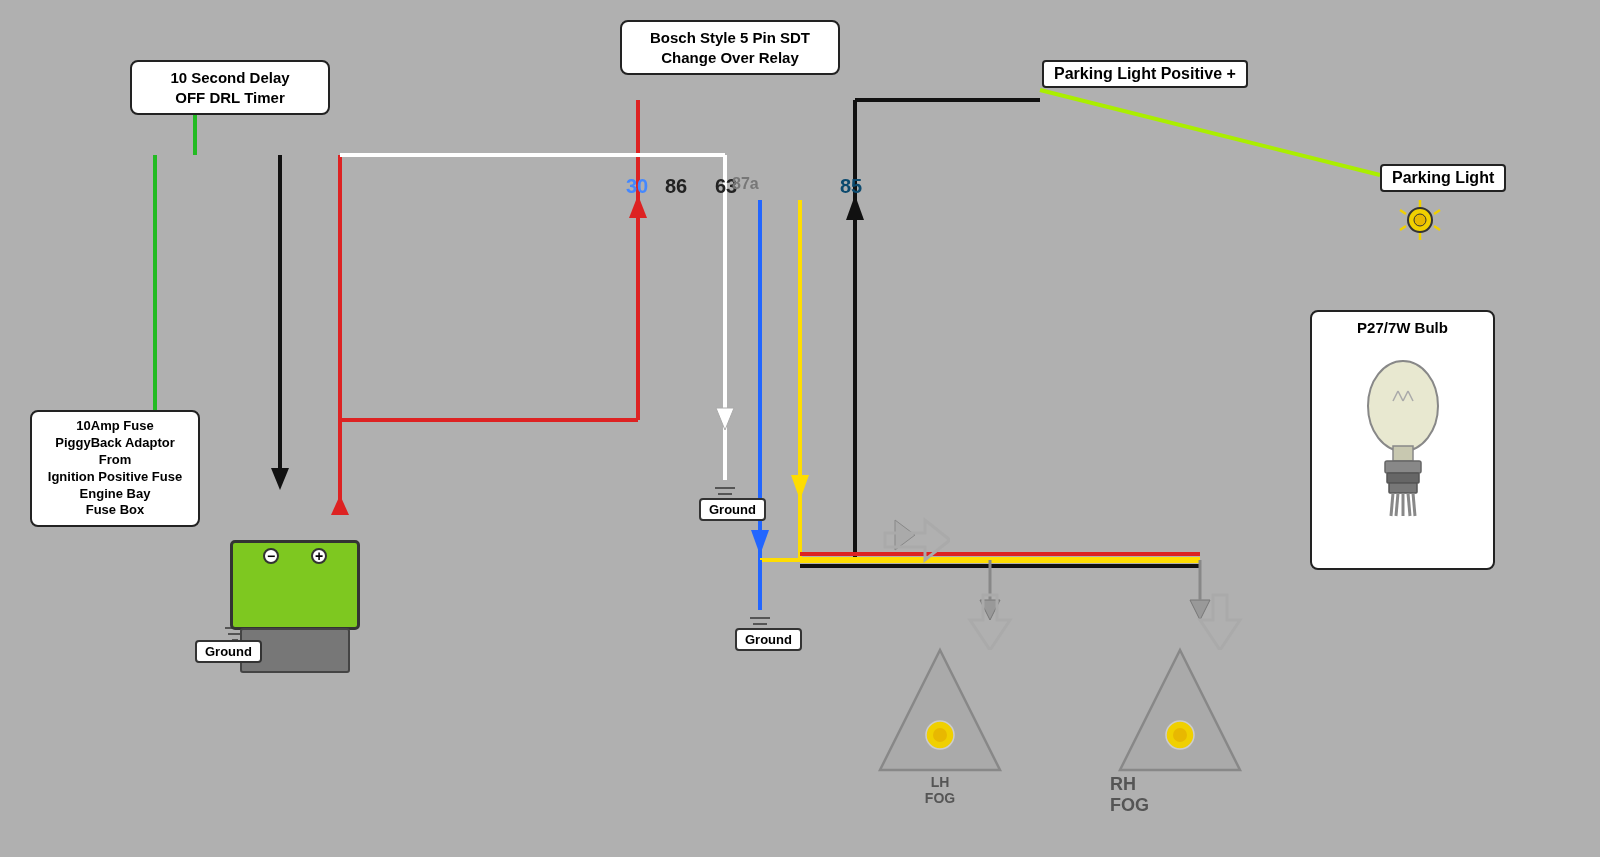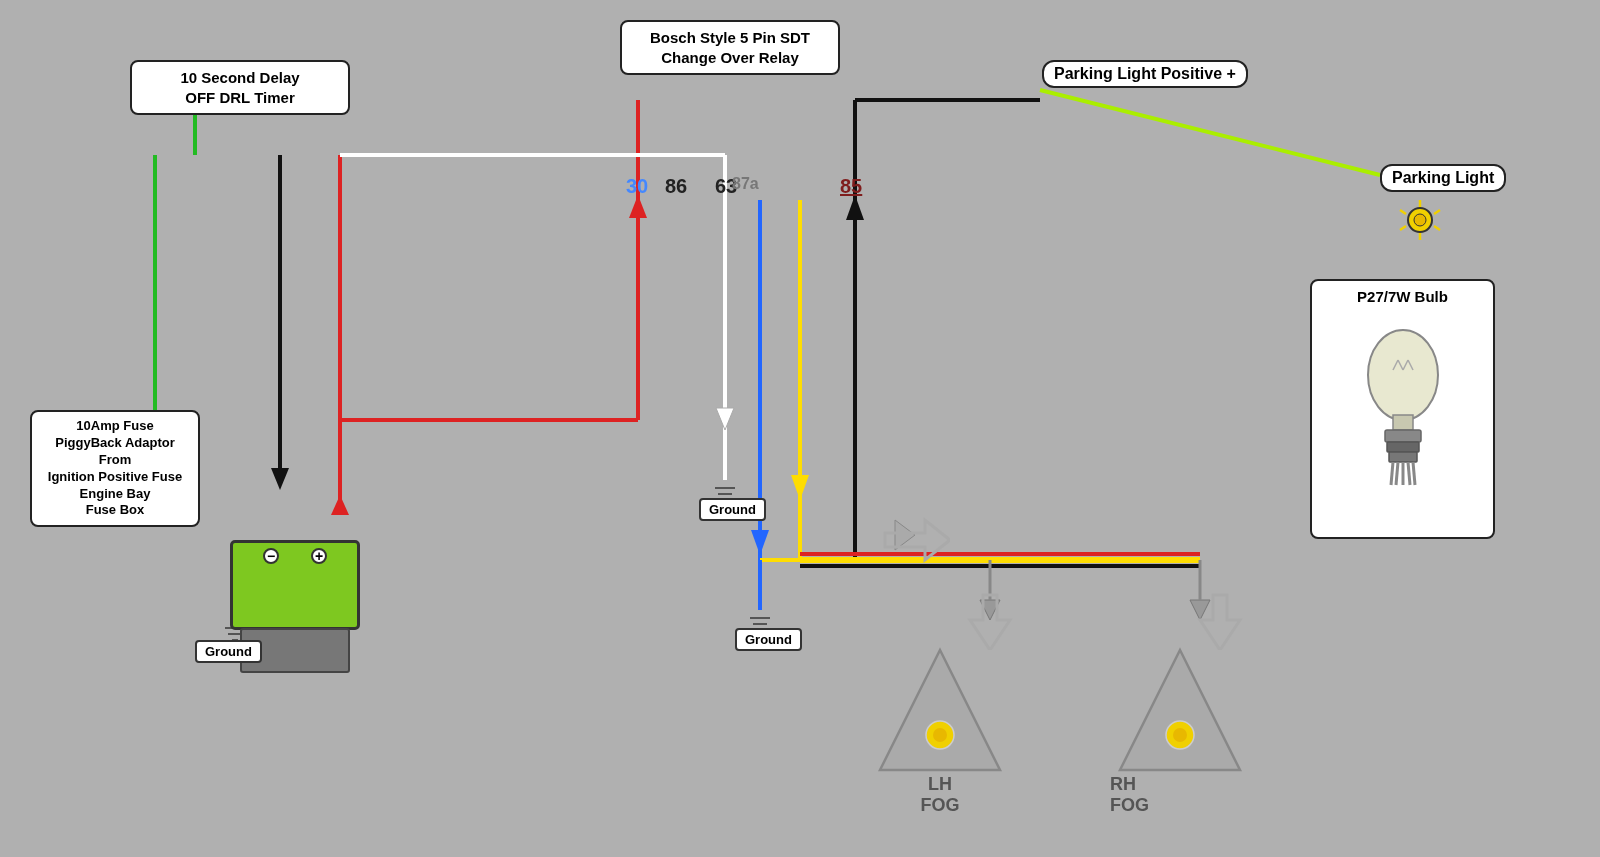--- a/index.html
+++ b/index.html
@@ -42,21 +42,21 @@
     .pin-label {
       position: absolute;
       font-size: 18px;
       font-weight: bold;
       text-align: center;
     }
     .parking-label {
       position: absolute;
       background: white;
       border: 2.5px solid #222;
-      border-radius: 12px;
+      border-radius: 4px;
       font-weight: bold;
       font-size: 16px;
       padding: 3px 10px;
     }
     .fog-triangle {
       position: absolute;
     }
   </style>
 </head>
 <body>
@@ -144,23 +144,23 @@
   <span>Bosch Style
 5 Pin SDT
 Change Over
 Relay</span>
 </div>
 
 <div class="pin-label" style="left:626px; top:175px; color:#4488ff; font-size:20px;">30</div>
 <div class="pin-label" style="left:665px; top:175px; color:#222; font-size:20px;">86</div>
 <div class="pin-label" style="left:715px; top:175px; color:#222; font-size:20px;">63</div>
 <div class="pin-label" style="left:732px; top:175px; color:#777; font-size:16px;">87a</div>
-<div class="pin-label" style="left:840px; top:175px; color:#7f1d1d; font-size:20px;text-decoration:underline;">85</div>
-
-<div class="label-box" style="left:130px; top:60px; width:220px;">
+<div class="pin-label" style="left:840px; top:175px; color:#0c4a6e; font-size:20px;">85</div>
+
+<div class="label-box" style="left:130px; top:60px; width:200px;">
   <span>10 Second Delay<br>OFF DRL Timer</span>
 </div>
 
 <div class="label-box" style="left:30px; top:410px; width:170px; font-size:13px;">
   <span>10Amp Fuse<br>PiggyBack Adaptor<br>From<br>Ignition Positive Fuse<br>Engine Bay<br>Fuse Box</span>
 </div>
 
 <div style="position:absolute; left:230px; top:540px; width:130px; height:90px; background:#7ec820; border:3px solid #333; border-radius:5px;">
 
   <div style="position:absolute; left:30px; top:5px; width:16px; height:16px; background:white; border-radius:50%; border:2px solid #333; display:flex; align-items:center; justify-content:center; font-size:14px; font-weight:bold;">−</div>
@@ -195,21 +195,21 @@
 
     <line x1="25" y1="5" x2="25" y2="12" stroke="#f0d000" stroke-width="2.5"></line>
     <line x1="45" y1="15" x2="39" y2="19" stroke="#f0d000" stroke-width="2.5"></line>
     <line x1="45" y1="35" x2="39" y2="31" stroke="#f0d000" stroke-width="2.5"></line>
     <line x1="25" y1="45" x2="25" y2="38" stroke="#f0d000" stroke-width="2.5"></line>
     <line x1="5" y1="35" x2="11" y2="31" stroke="#f0d000" stroke-width="2.5"></line>
     <line x1="5" y1="15" x2="11" y2="19" stroke="#f0d000" stroke-width="2.5"></line>
   </svg>
 </div>
 
-<div class="label-box" style="left:1310px; top:279px; width:185px; min-height:260px; font-size:14px;">
+<div class="label-box" style="left:1310px; top:310px; width:185px; min-height:260px; font-size:14px;">
   <div style="font-size:15px; font-weight:bold; margin-bottom:8px;">P27/7W Bulb</div>
 
   <svg width="120" height="180" viewBox="0 0 120 180" style="display:block; margin:0 auto;">
 
     <ellipse cx="60" cy="60" rx="35" ry="45" fill="#e8e8d0" stroke="#888" stroke-width="2"></ellipse>
 
     <line x1="50" y1="55" x2="55" y2="45" stroke="#aaa" stroke-width="1.5"></line>
     <line x1="55" y1="45" x2="60" y2="55" stroke="#aaa" stroke-width="1.5"></line>
     <line x1="60" y1="55" x2="65" y2="45" stroke="#aaa" stroke-width="1.5"></line>
     <line x1="65" y1="45" x2="70" y2="55" stroke="#aaa" stroke-width="1.5"></line>
@@ -227,21 +227,21 @@
     <line x1="70" y1="147" x2="72" y2="170" stroke="#888" stroke-width="3"></line>
   </svg>
 </div>
 
 <div class="fog-triangle" style="left:870px; top:640px;">
   <svg width="140" height="140" viewBox="0 0 140 140">
     <polygon points="70,10 130,130 10,130" fill="#aaa" stroke="#888" stroke-width="2.5"></polygon>
     <circle cx="70" cy="95" r="14" fill="#f0d000" stroke="#ccc" stroke-width="1.5"></circle>
     <circle cx="70" cy="95" r="7" fill="#e8b800"></circle>
   </svg>
-  <div style="text-align:center; font-weight:bold; font-size:18px; color:#555; margin-top:-10px;">LH<br>FOG</div>
+  <div style="text-align:center; font-weight:bold; font-size:14px; color:#555; margin-top:-10px;">LH<br>FOG</div>
 </div>
 
 <div class="fog-triangle" style="left:1110px; top:640px;">
   <svg width="140" height="140" viewBox="0 0 140 140">
     <polygon points="70,10 130,130 10,130" fill="#aaa" stroke="#888" stroke-width="2.5"></polygon>
     <circle cx="70" cy="95" r="14" fill="#f0d000" stroke="#ccc" stroke-width="1.5"></circle>
     <circle cx="70" cy="95" r="7" fill="#e8b800"></circle>
   </svg>
   <div style="text-align:left; font-weight:bold; font-size:18px; color:#555; margin-top:-10px;">RH<br>FOG</div>
 </div>

